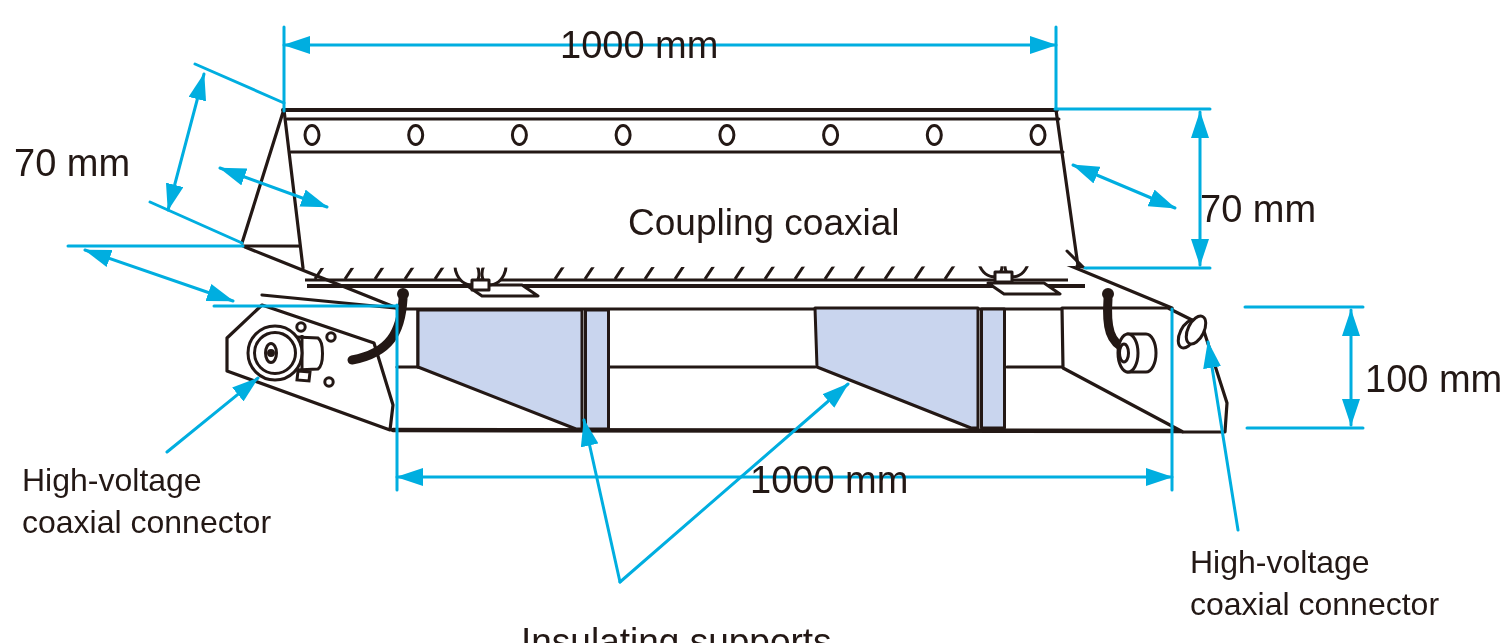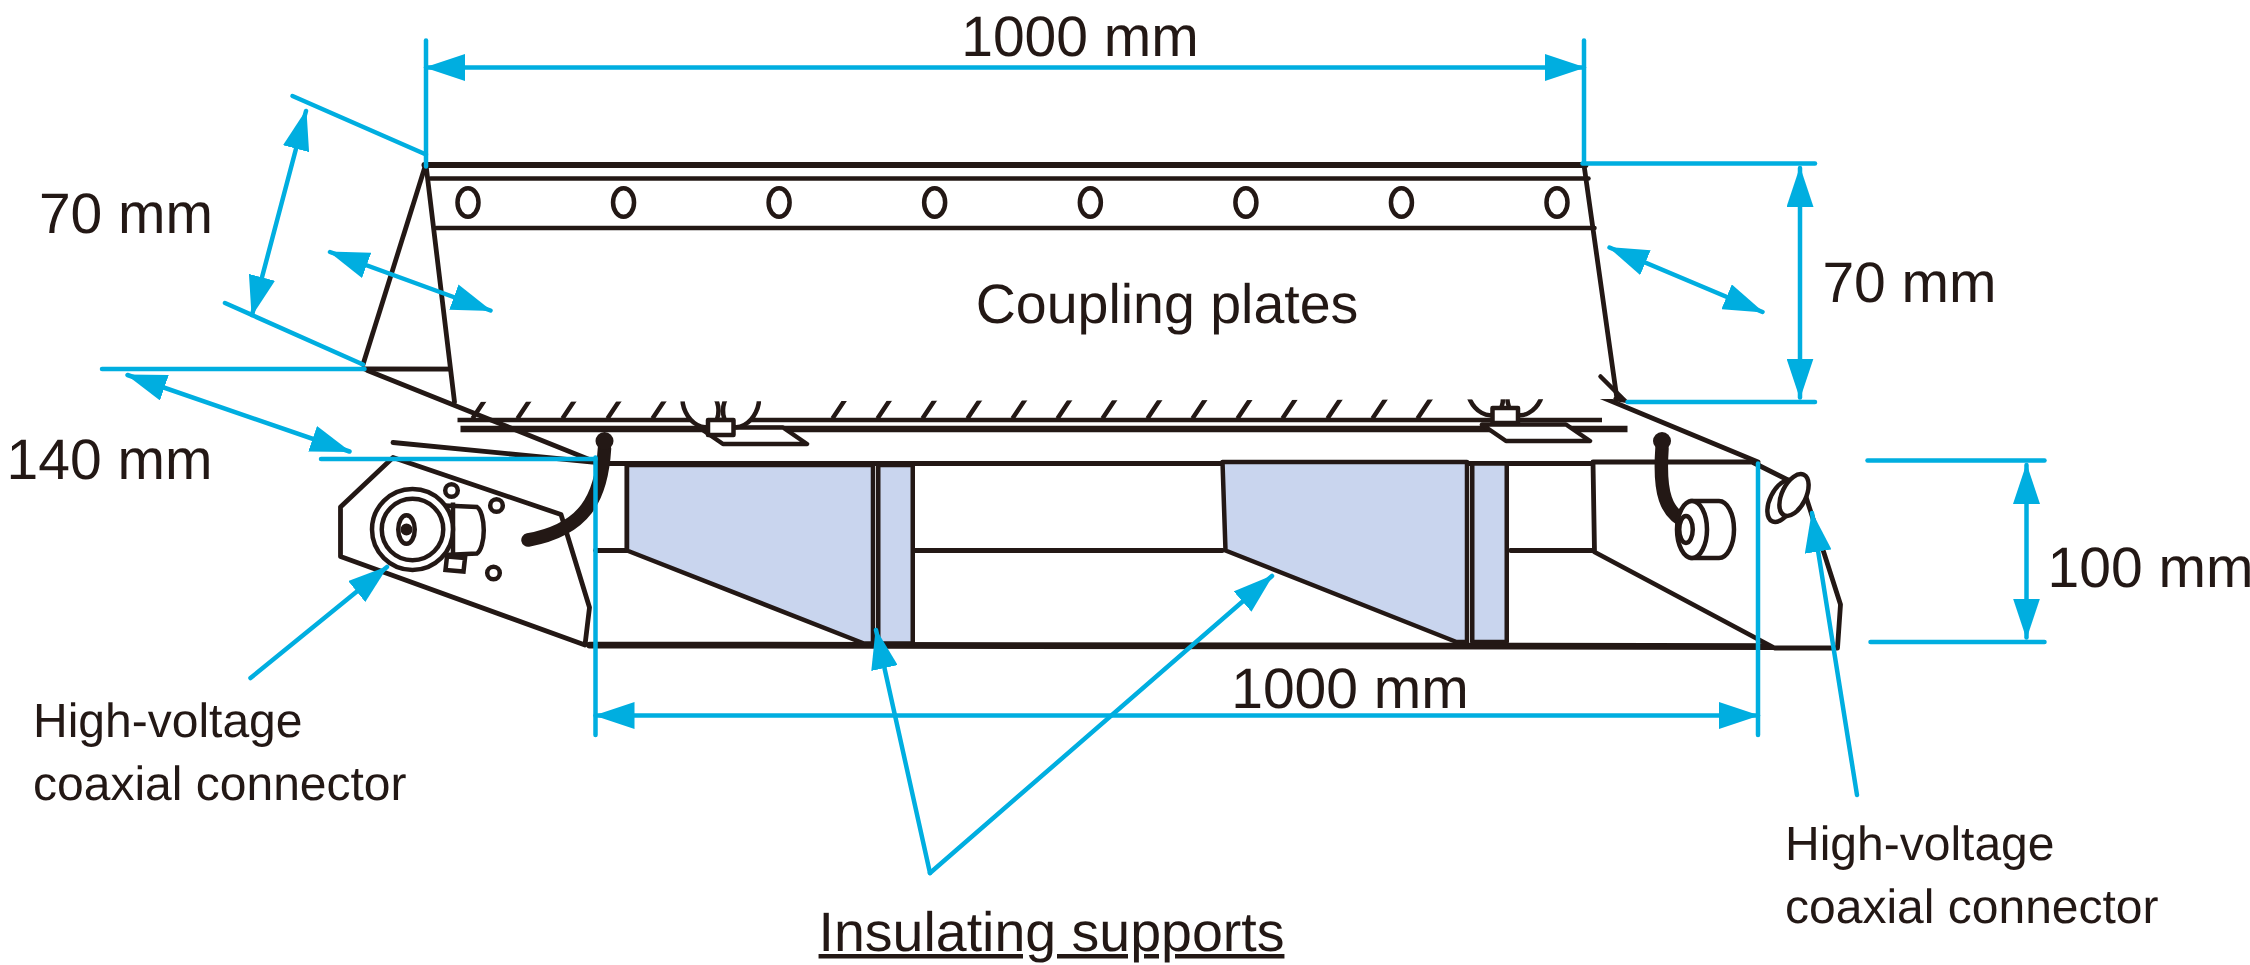--- a/index.html
+++ b/index.html
@@ -1,20 +1,20 @@
 <!DOCTYPE html>
 <html><head>
 <meta charset="utf-8">
 <style>
   html,body{margin:0;padding:0;background:#fff;}
   #stage{position:relative;width:1500px;height:643px;background:#ffffff;overflow:hidden;
          font-family:"Liberation Sans", sans-serif;color:#231815;}
   #stage svg{position:absolute;left:0;top:0;}
   .lbl{position:absolute;color:#231815;white-space:pre-line;line-height:1.18;}
-  .c{text-align:center;}
+  .c{text-align:left;margin-top:20px;}
   .dim{font-size:38px;}
   .name{font-size:37px;}
   .hv{font-size:32px;line-height:1.3;}
 </style>
 </head>
 <body>
 
 <div id="stage">
 
 <svg width="1500" height="643" viewBox="0 0 1500 643">
@@ -173,25 +173,24 @@
       <line x1="620" y1="582" x2="584" y2="420" marker-end="url(#ah)"></line>
       <line x1="620" y1="582" x2="848" y2="384" marker-end="url(#ah)"></line>
     </g>
   </g>
 </svg>
 
 <div class="lbl dim c" style="left:560px;top:3px;width:320px;">1000 mm</div>
 
 <div class="lbl dim c" style="left:14px;top:121px;width:140px;">70 mm</div>
 
-<div class="lbl name c" style="left:628px;top:181px;width:300px;">Coupling plates</div>
+<div class="lbl name c" style="left:628px;top:181px;width:300px;">Coupling coaxial</div>
 
 <div class="lbl dim c" style="left:1200px;top:167px;width:146px;">70 mm</div>
 
-<div class="lbl dim c" style="left:0px;top:285px;width:146px;">140 mm</div>
 
 <div class="lbl dim" style="left:1365px;top:357px;width:140px;">100 mm</div>
 
 <div class="lbl dim c" style="left:750px;top:438px;width:300px;">1000 mm</div>
 
 <div class="lbl hv" style="left:22px;top:460px;width:340px;">High-voltage
 coaxial connector</div>
 
 <div class="lbl name c" style="left:521px;top:600px;width:360px;text-decoration:underline;">Insulating supports</div>
 

